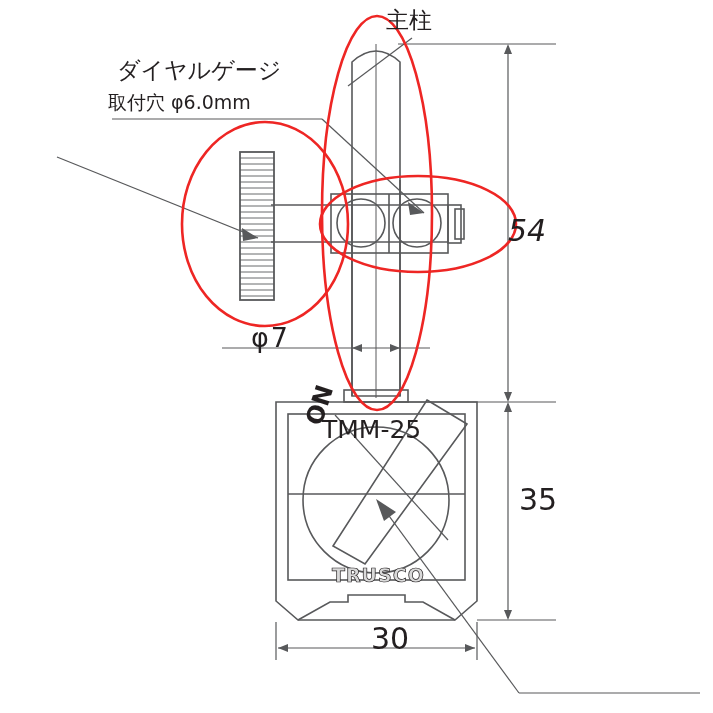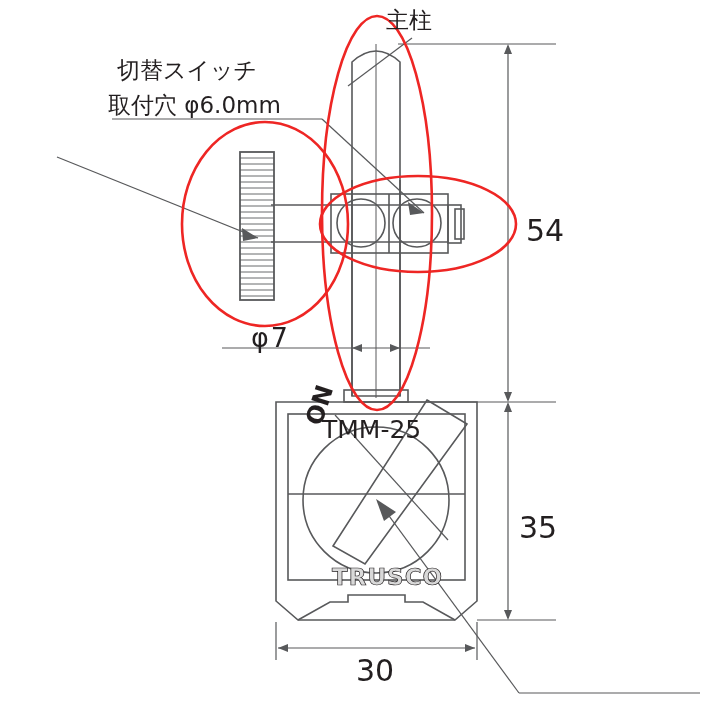--- a/index.html
+++ b/index.html
@@ -128,35 +128,35 @@
 
   <g fill="none" stroke="#ee2624" stroke-width="2.6">
     <ellipse cx="265" cy="224" rx="83" ry="102"></ellipse>
     <ellipse cx="377" cy="213" rx="55" ry="197"></ellipse>
     <ellipse cx="418" cy="224" rx="98" ry="48"></ellipse>
   </g>
 </svg>
 
 <div class="lbl" style="left:386px;top:5px;font-size:23px;">主柱</div>
 
-<div class="lbl" style="left:117px;top:55px;font-size:23px;">切替スイッチ</div>
+<div class="lbl" style="left:117px;top:55px;font-size:23px;">ダイヤルゲージ</div>
 
-<div class="lbl" style="left:108px;top:90px;font-size:23px;">取付穴 φ6.0mm</div>
+<div class="lbl" style="left:108px;top:90px;font-size:19px;">取付穴 φ6.0mm</div>
 
 
 
-<div class="lbl" style="left:526px;top:213px;font-size:30px;">54</div>
+<div class="lbl" style="left:508px;top:213px;font-size:30px;font-style:italic;">54</div>
 
-<div class="lbl" style="left:519px;top:510px;font-size:30px;">35</div>
+<div class="lbl" style="left:519px;top:482px;font-size:30px;">35</div>
 
-<div class="lbl" style="left:356px;top:621px;font-size:30px;margin-top:32px;">30</div>
+<div class="lbl" style="left:371px;top:621px;font-size:30px;">30</div>
 
 <div class="lbl" style="left:243px;top:322px;font-size:27px;letter-spacing:2px;margin-left:8px;">φ7</div>
 
 <div class="lbl" style="left:300px;top:420px;font-size:24px;font-weight:600;
             transform:rotate(-72deg);transform-origin:left top;">ON</div>
 
 <div class="lbl" style="left:322px;top:415px;font-size:25px;">TMM-25</div>
 
-<div class="lbl" style="left:332px;top:564px;font-size:23px;font-weight:bold;letter-spacing:1px;
+<div class="lbl" style="left:332px;top:564px;font-size:19px;font-weight:bold;letter-spacing:1px;
             -webkit-text-stroke:0.7px #231f20;color:#d9d9d9;">TRUSCO</div>
 
 </div>
 
 </body></html>

